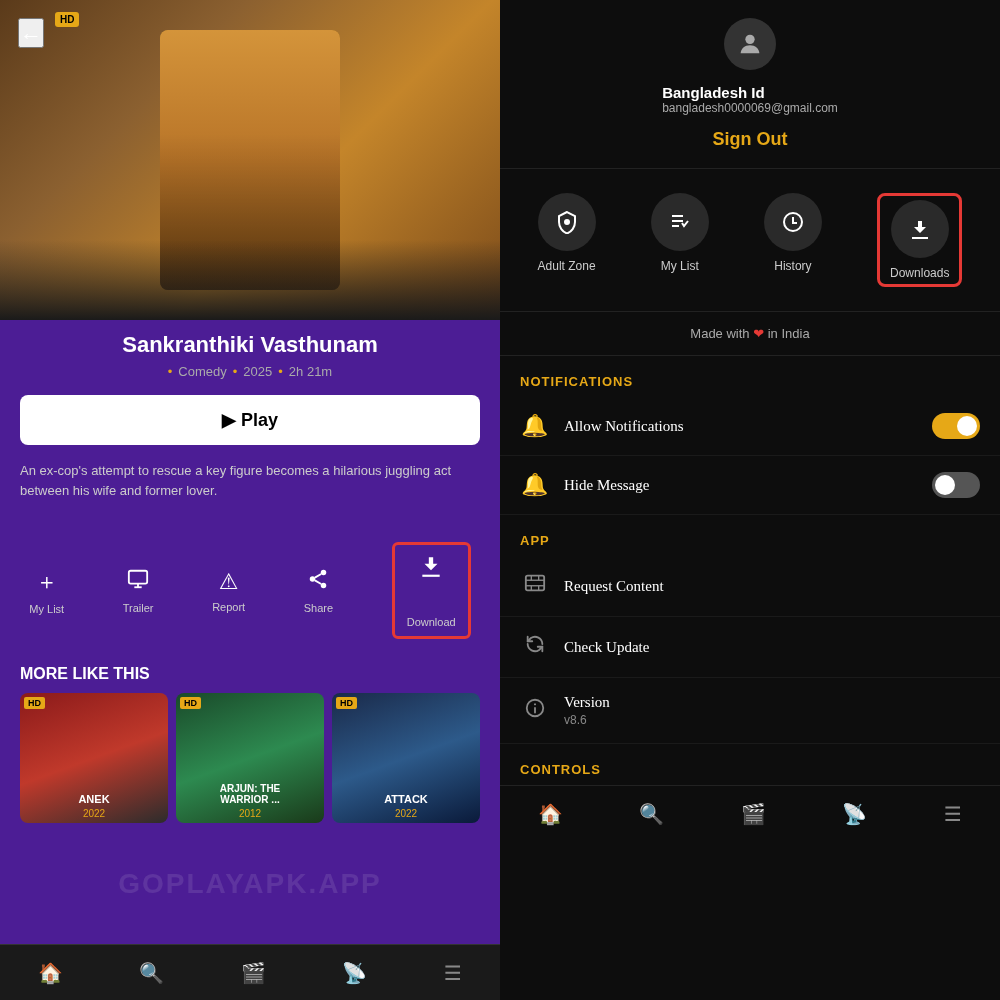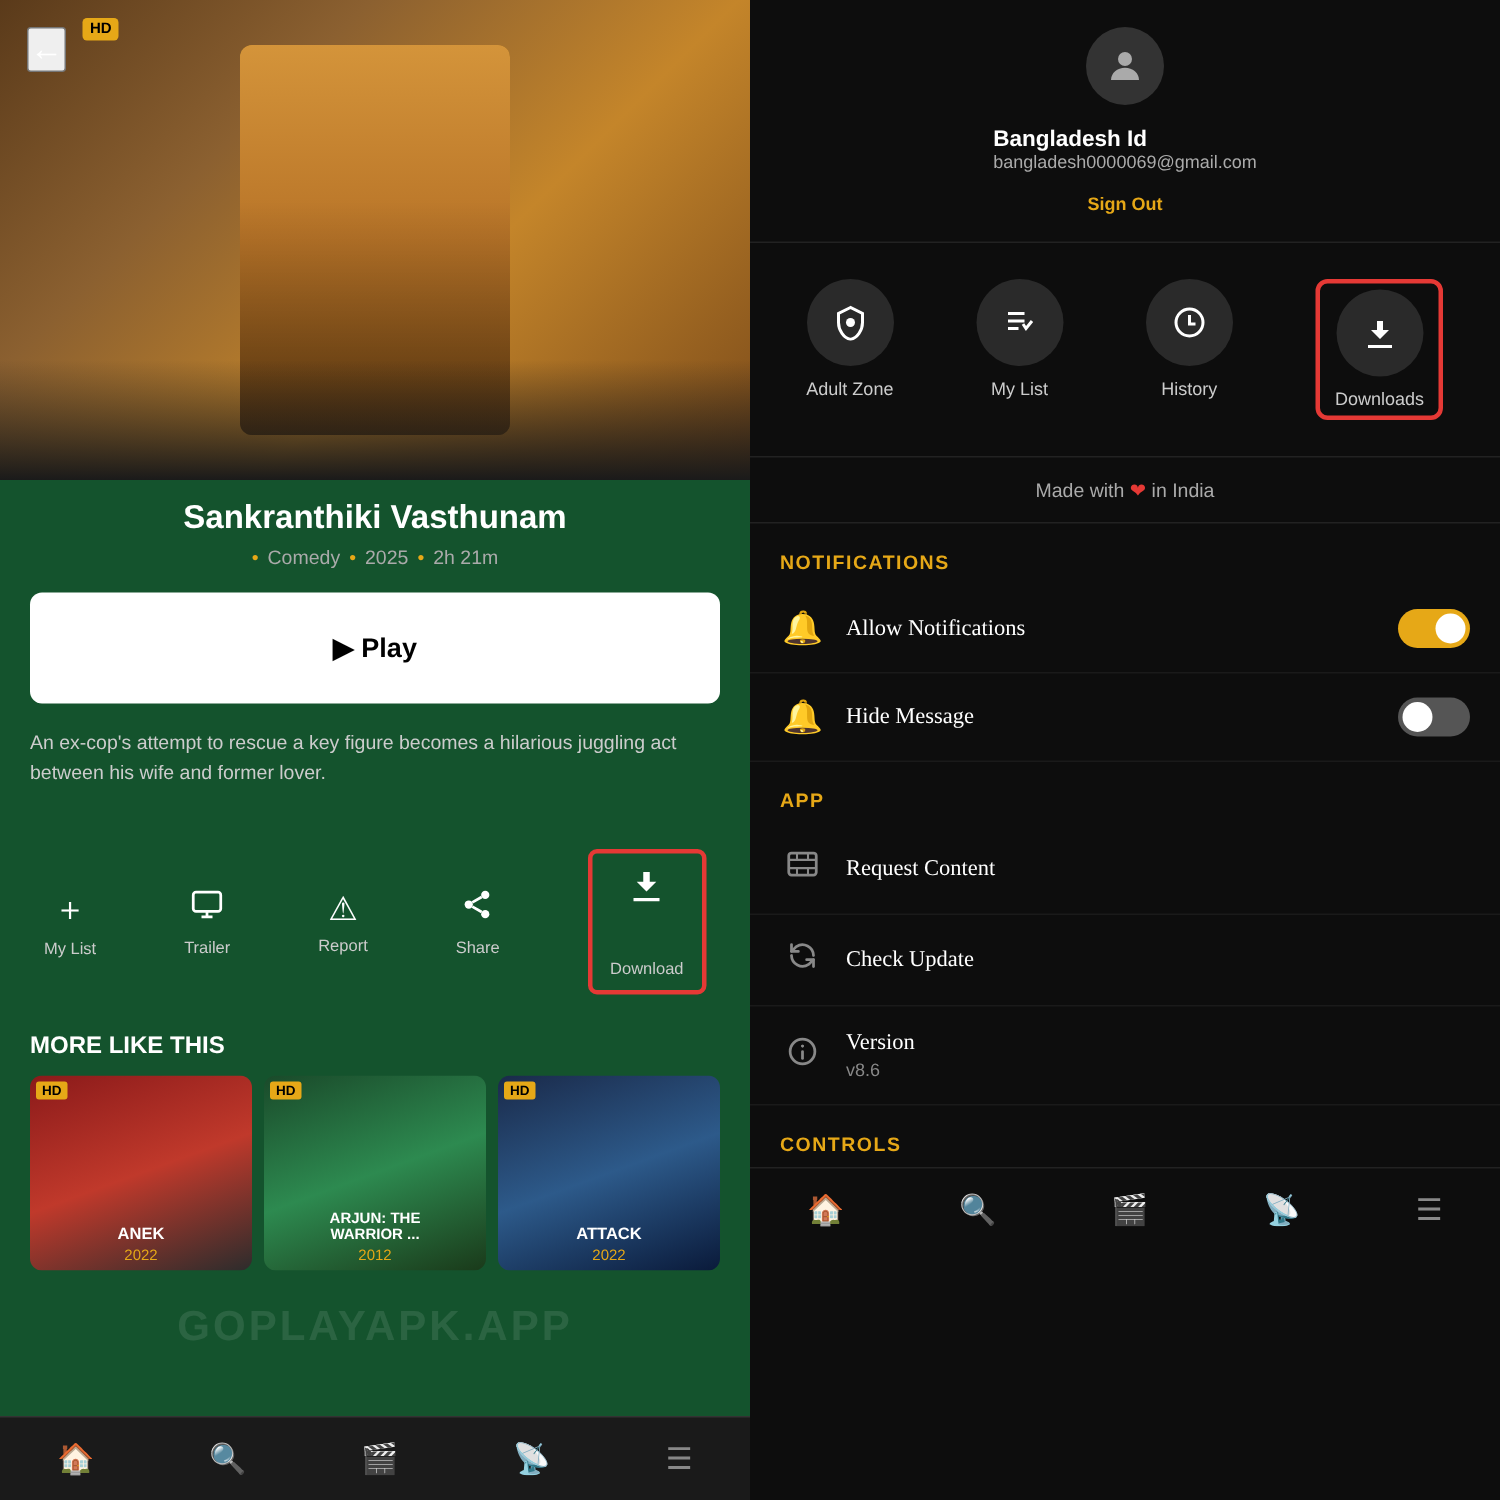--- a/index.html
+++ b/index.html
@@ -9,21 +9,21 @@
       background: #111;
       font-family: -apple-system, BlinkMacSystemFont, 'Segoe UI', sans-serif;
       overflow: hidden;
       display: flex;
     }
 
     
     .left-panel {
       width: 500px;
       height: 1000px;
-      background: #14532d;
+      background: #4c1d95;
       position: relative;
       overflow: hidden;
     }
     .back-btn {
       position: absolute;
       top: 18px;
       left: 18px;
       z-index: 10;
       color: #fff;
       font-size: 22px;
@@ -106,21 +106,21 @@
     }
     .meta-dot {
       color: #e6a817;
     }
     .play-btn {
       width: 100%;
       background: #fff;
       color: #000;
       border: none;
       border-radius: 8px;
-      padding: 26px;
+      padding: 14px;
       font-size: 18px;
       font-weight: 600;
       cursor: pointer;
       display: flex;
       align-items: center;
       justify-content: center;
       gap: 10px;
       margin-bottom: 16px;
     }
     .movie-desc {
@@ -278,21 +278,21 @@
       color: #fff;
       font-size: 15px;
       font-weight: 700;
     }
     .profile-email {
       color: #aaa;
       font-size: 12px;
     }
     .signout-btn {
       color: #e6a817;
-      font-size: 12px;
+      font-size: 18px;
       font-weight: 600;
       cursor: pointer;
       background: none;
       border: none;
     }
     .quick-actions {
       display: flex;
       justify-content: space-around;
       padding: 24px 10px;
       border-bottom: 1px solid #222;

